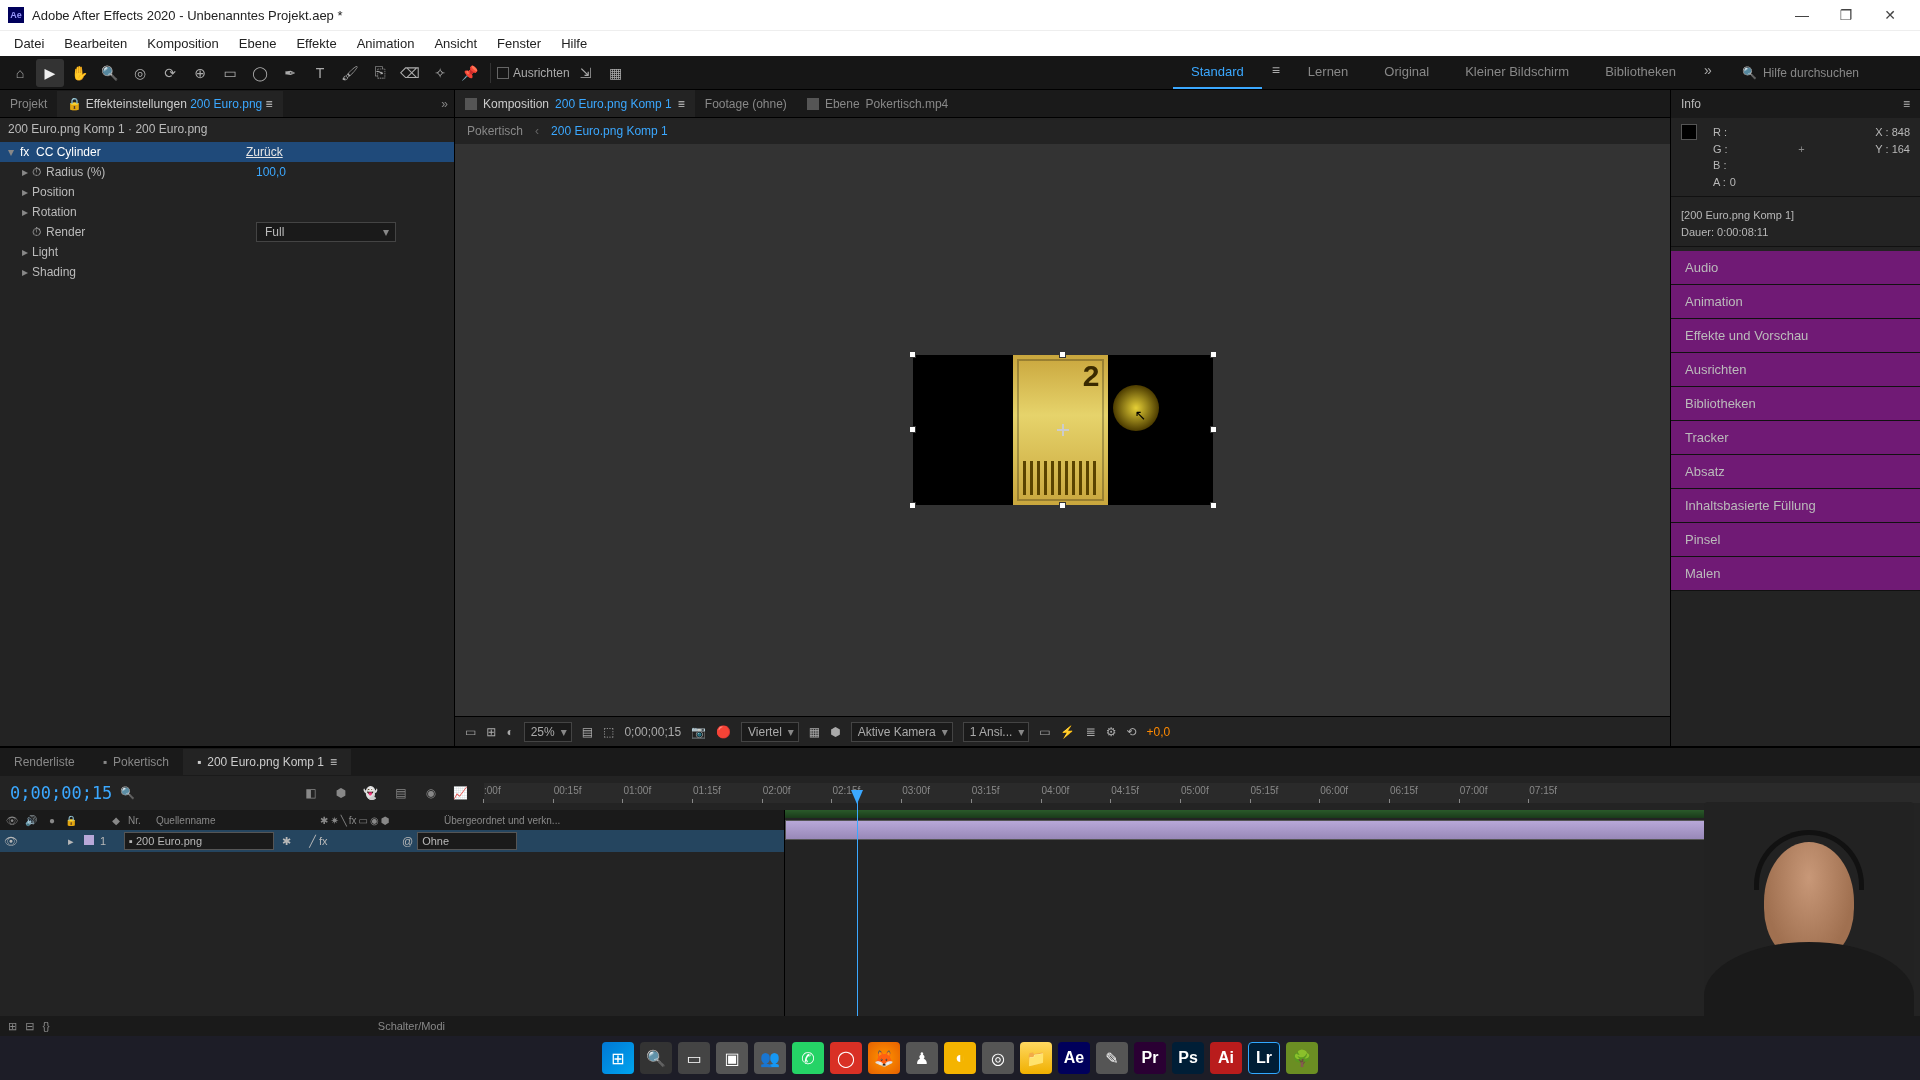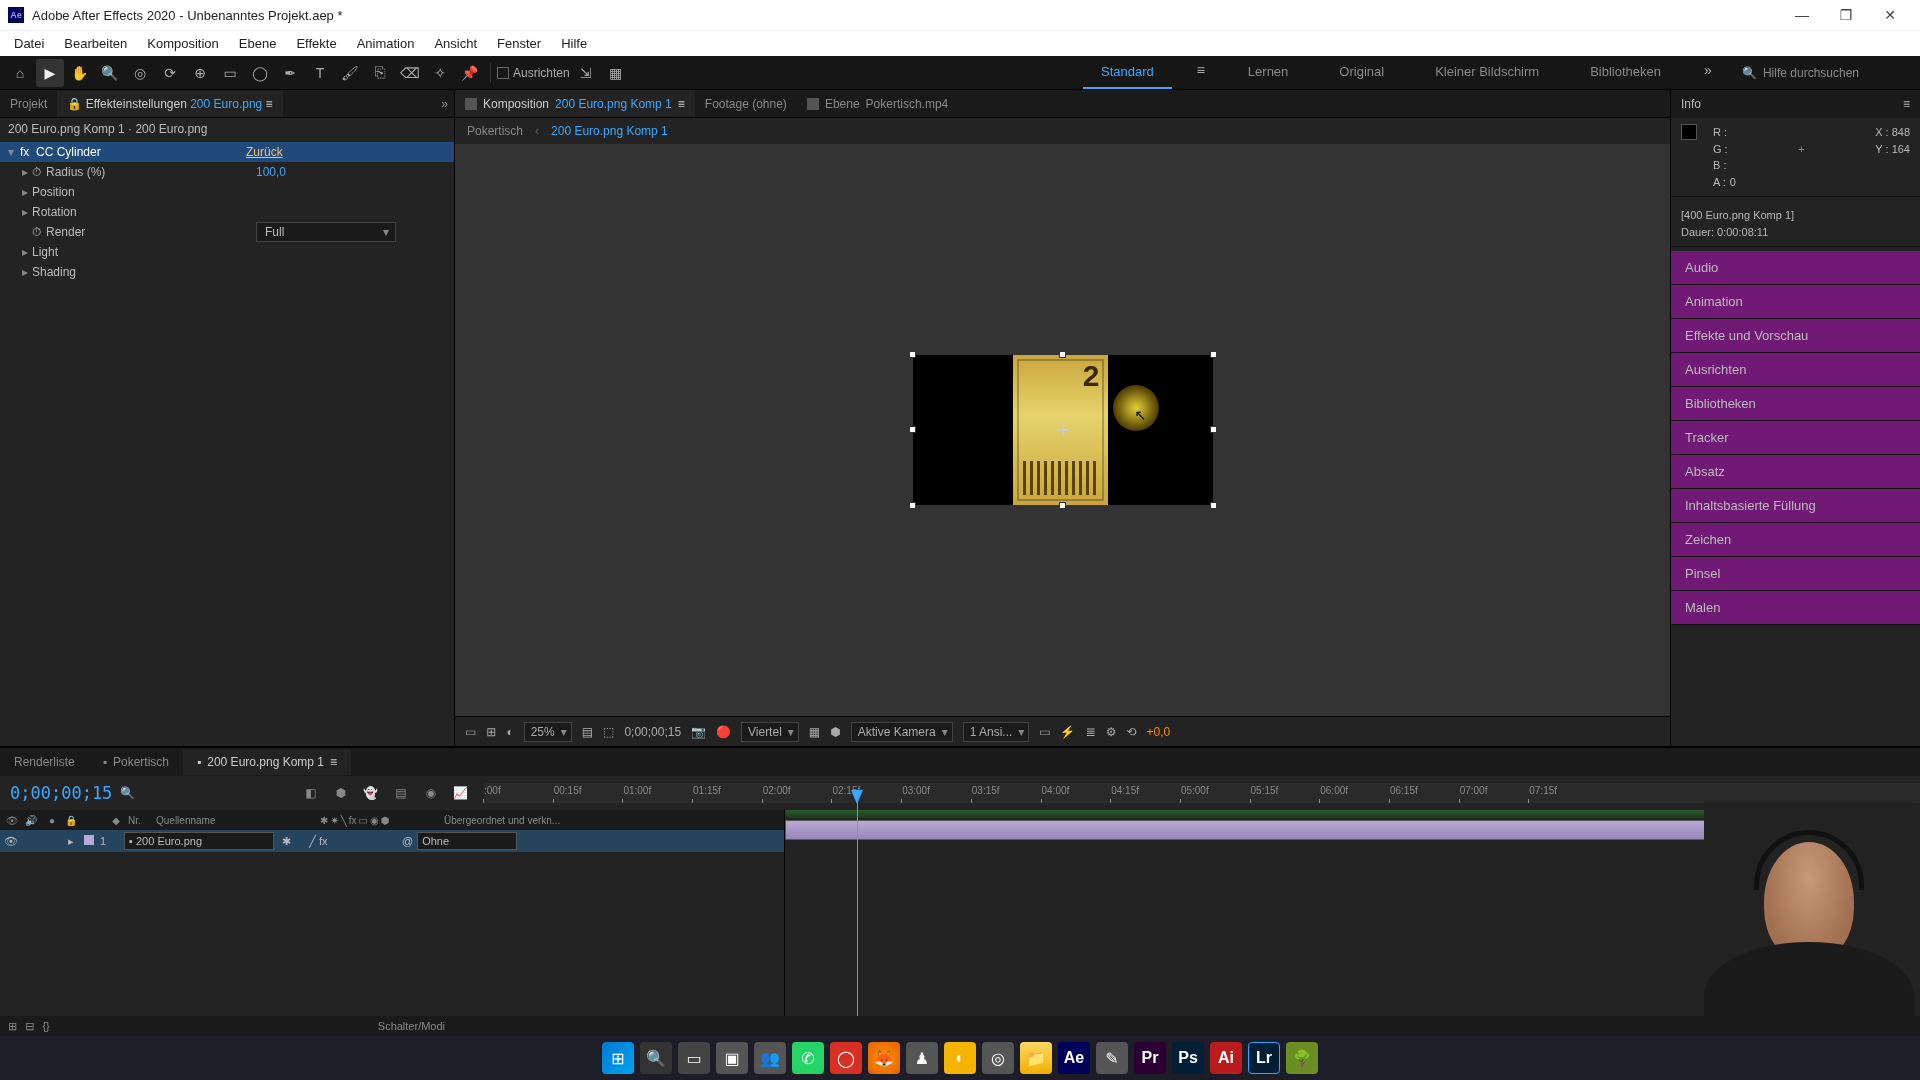--- a/index.html
+++ b/index.html
@@ -15,21 +15,21 @@
 .menubar { height: 26px; background: #fff; display: flex; align-items: center; padding: 0 4px; color: #222; font-size: 13px; border-top: 1px solid #eee; }
 .menubar .menu-item { padding: 4px 10px; cursor: default; }
 
 
 .toolbar { height: 34px; background: #161616; display: flex; align-items: center; padding: 0 6px; gap: 2px; border-bottom: 1px solid #000; }
 .toolbar .tool { width: 28px; height: 28px; display: flex; align-items: center; justify-content: center; color: #aaa; font-size: 14px; border-radius: 3px; }
 .toolbar .tool.active { background: #333; color: #eee; }
 .toolbar .sep { width: 1px; height: 20px; background: #333; margin: 0 4px; }
 .toolbar .align-check { display: flex; align-items: center; gap: 4px; font-size: 12px; color: #aaa; }
 .toolbar .align-check .cb { width: 12px; height: 12px; border: 1px solid #666; }
-.toolbar .ws-tabs { margin-left: auto; display: flex; gap: 15px; }
+.toolbar .ws-tabs { margin-left: auto; display: flex; gap: 0; }
 .toolbar .ws-tab { padding: 8px 18px; font-size: 13px; color: #888; }
 .toolbar .ws-tab.active { color: #3ba8ff; border-bottom: 2px solid #3ba8ff; }
 .toolbar .search { margin-left: 10px; display: flex; align-items: center; gap: 6px; padding: 4px 8px; min-width: 180px; color: #888; }
 
 
 .main { display: flex; height: calc(100% - 30px - 26px - 34px - 290px - 44px); }
 
 
 .left-panel { width: 455px; background: #232323; display: flex; flex-direction: column; border-right: 1px solid #000; }
 .left-tabs { height: 28px; display: flex; align-items: center; background: #1a1a1a; border-bottom: 1px solid #000; font-size: 12px; }
@@ -38,21 +38,21 @@
 .left-tabs .highlight { color: #3ba8ff; }
 .left-tabs .icons { margin-left: auto; padding: 0 6px; color: #888; cursor: default; }
 .breadcrumb { padding: 4px 8px; font-size: 12px; color: #bbb; background: #232323; }
 .effect-tree { padding: 2px 0; }
 .effect-row { display: flex; align-items: center; padding: 2px 4px; font-size: 12px; color: #bbb; height: 20px; }
 .effect-row.selected { background: #1f4a7a; color: #fff; }
 .effect-row .tw { width: 14px; text-align: center; color: #888; }
 .effect-row .fx-ic { width: 14px; height: 14px; margin: 0 2px; }
 .effect-row .label { flex: 0 0 210px; }
 .effect-row .value { color: #3ba8ff; }
-.effect-row .reset-link { color: #fdba74; text-decoration: underline; }
+.effect-row .reset-link { color: #e5e5e5; text-decoration: underline; }
 .effect-row .dropdown { background: #1a1a1a; border: 1px solid #444; padding: 2px 24px 2px 8px; color: #bbb; position: relative; min-width: 140px; }
 .effect-row .dropdown::after { content: "▾"; position: absolute; right: 6px; color: #888; }
 
 
 .center-panel { flex: 1; background: #1e1e1e; display: flex; flex-direction: column; }
 .comp-tabs { height: 28px; display: flex; align-items: center; background: #1a1a1a; font-size: 12px; border-bottom: 1px solid #000; }
 .comp-tabs .ctab { display: flex; align-items: center; padding: 0 10px; height: 100%; color: #888; gap: 6px; }
 .comp-tabs .ctab.active { background: #232323; color: #ccc; }
 .comp-tabs .ctab .ic { width: 12px; height: 12px; background: #555; }
 .comp-tabs .highlight { color: #3ba8ff; }
@@ -354,32 +354,31 @@
               <span></span>
             </div>
           <div class="info-row">
               <span>A :</span>
               <span style="margin-right:auto;margin-left:4px">0</span>
             </div>
         </div>
       </div>
     </div>
     <div class="info-body info-block">
-      <div>[400 Euro.png Komp 1]</div>
+      <div>[200 Euro.png Komp 1]</div>
       <div>Dauer: 0:00:08:11</div>
     </div>
     <div class="rp-section">Audio</div>
     <div class="rp-section">Animation</div>
     <div class="rp-section">Effekte und Vorschau</div>
     <div class="rp-section">Ausrichten</div>
     <div class="rp-section">Bibliotheken</div>
     <div class="rp-section">Tracker</div>
     <div class="rp-section">Absatz</div>
     <div class="rp-section">Inhaltsbasierte Füllung</div>
-    <div class="rp-section">Zeichen</div>
     <div class="rp-section">Pinsel</div>
     <div class="rp-section">Malen</div>
   </div>
 </div>
 
 <div class="timeline">
   <div class="tl-tabs">
     <div class="tltab">Renderliste</div>
     <div class="tltab">
       <span>▪</span>

